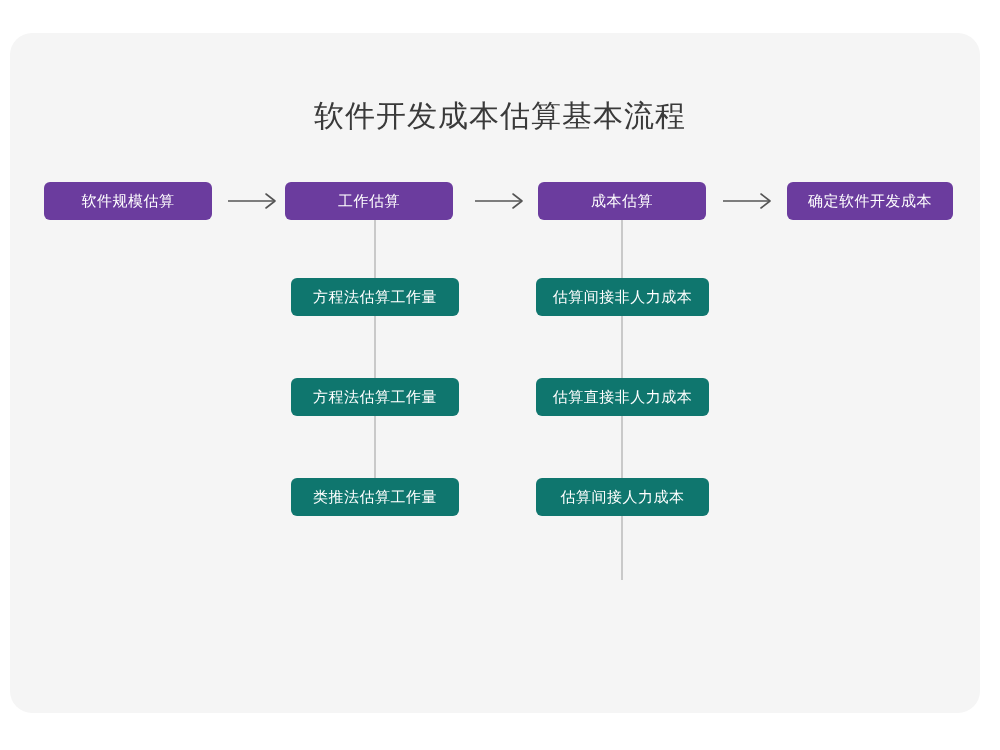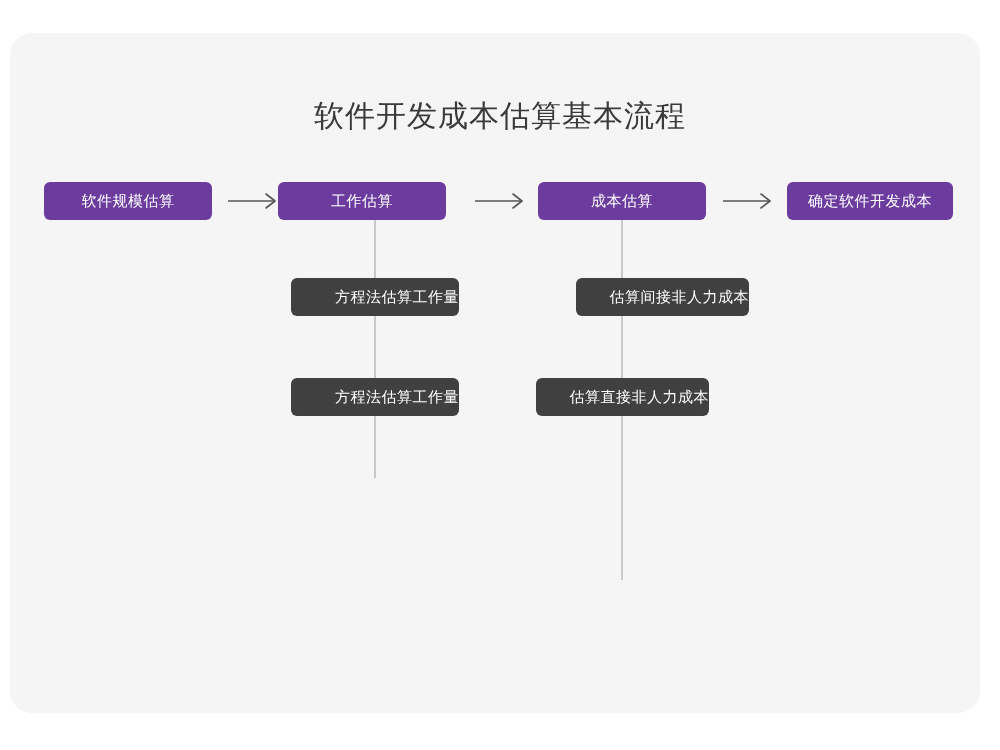--- a/index.html
+++ b/index.html
@@ -58,23 +58,22 @@
     box-sizing: border-box;
     letter-spacing: 0.5px;
     font-family: Liberation Serif, serif;
   }
 
   .node.primary {
     background: #6b3c9e;
   }
 
   .node.secondary {
-    background: #404040;
+    background: #0f766e;
     color: #ffffff;
-    text-align: right;
   }
 
   
   .vline {
     position: absolute;
     width: 2px;
     background: #c9c9c9;
   }
 
   
@@ -88,21 +87,21 @@
 <body>
 
 <div id="canvas">
 
   <div class="card"></div>
 
   <div class="chart-title">软件开发成本估算基本流程</div>
 
   <div class="node primary" style="left:44px; top:182px; width:168px;">软件规模估算</div>
 
-  <div class="node primary" style="left:278px; top:182px; width:168px;">工作估算</div>
+  <div class="node primary" style="left:285px; top:182px; width:168px;">工作估算</div>
 
   <div class="node primary" style="left:538px; top:182px; width:168px;">成本估算</div>
 
   <div class="node primary" style="left:787px; top:182px; width:166px;">确定软件开发成本</div>
 
   <div class="arrow" style="left:228px; top:191px; width:52px;">
     <svg width="52" height="20" viewBox="0 0 52 20">
       <line x1="0" y1="10" x2="46" y2="10" stroke="#555555" stroke-width="1.6"></line>
       <polyline points="38,3 47,10 38,17" fill="none" stroke="#555555" stroke-width="1.6" stroke-linecap="round" stroke-linejoin="round"></polyline>
     </svg>
@@ -123,20 +122,22 @@
   </div>
 
   <div class="vline" style="left:374px; top:220px; height:258px;"></div>
 
   <div class="vline" style="left:621px; top:220px; height:360px;"></div>
 
   <div class="node secondary" style="left:291px; top:278px; width:168px;">方程法估算工作量</div>
 
   <div class="node secondary" style="left:291px; top:378px; width:168px;">方程法估算工作量</div>
 
+  <div class="node secondary" style="left:291px; top:478px; width:168px;">类推法估算工作量</div>
 
-  <div class="node secondary" style="left:536px; top:278px; width:173px;margin-left:40px;">估算间接非人力成本</div>
+  <div class="node secondary" style="left:536px; top:278px; width:173px;">估算间接非人力成本</div>
 
   <div class="node secondary" style="left:536px; top:378px; width:173px;">估算直接非人力成本</div>
 
+  <div class="node secondary" style="left:536px; top:478px; width:173px;">估算间接人力成本</div>
 
 
 </div>
 
 </body></html>

